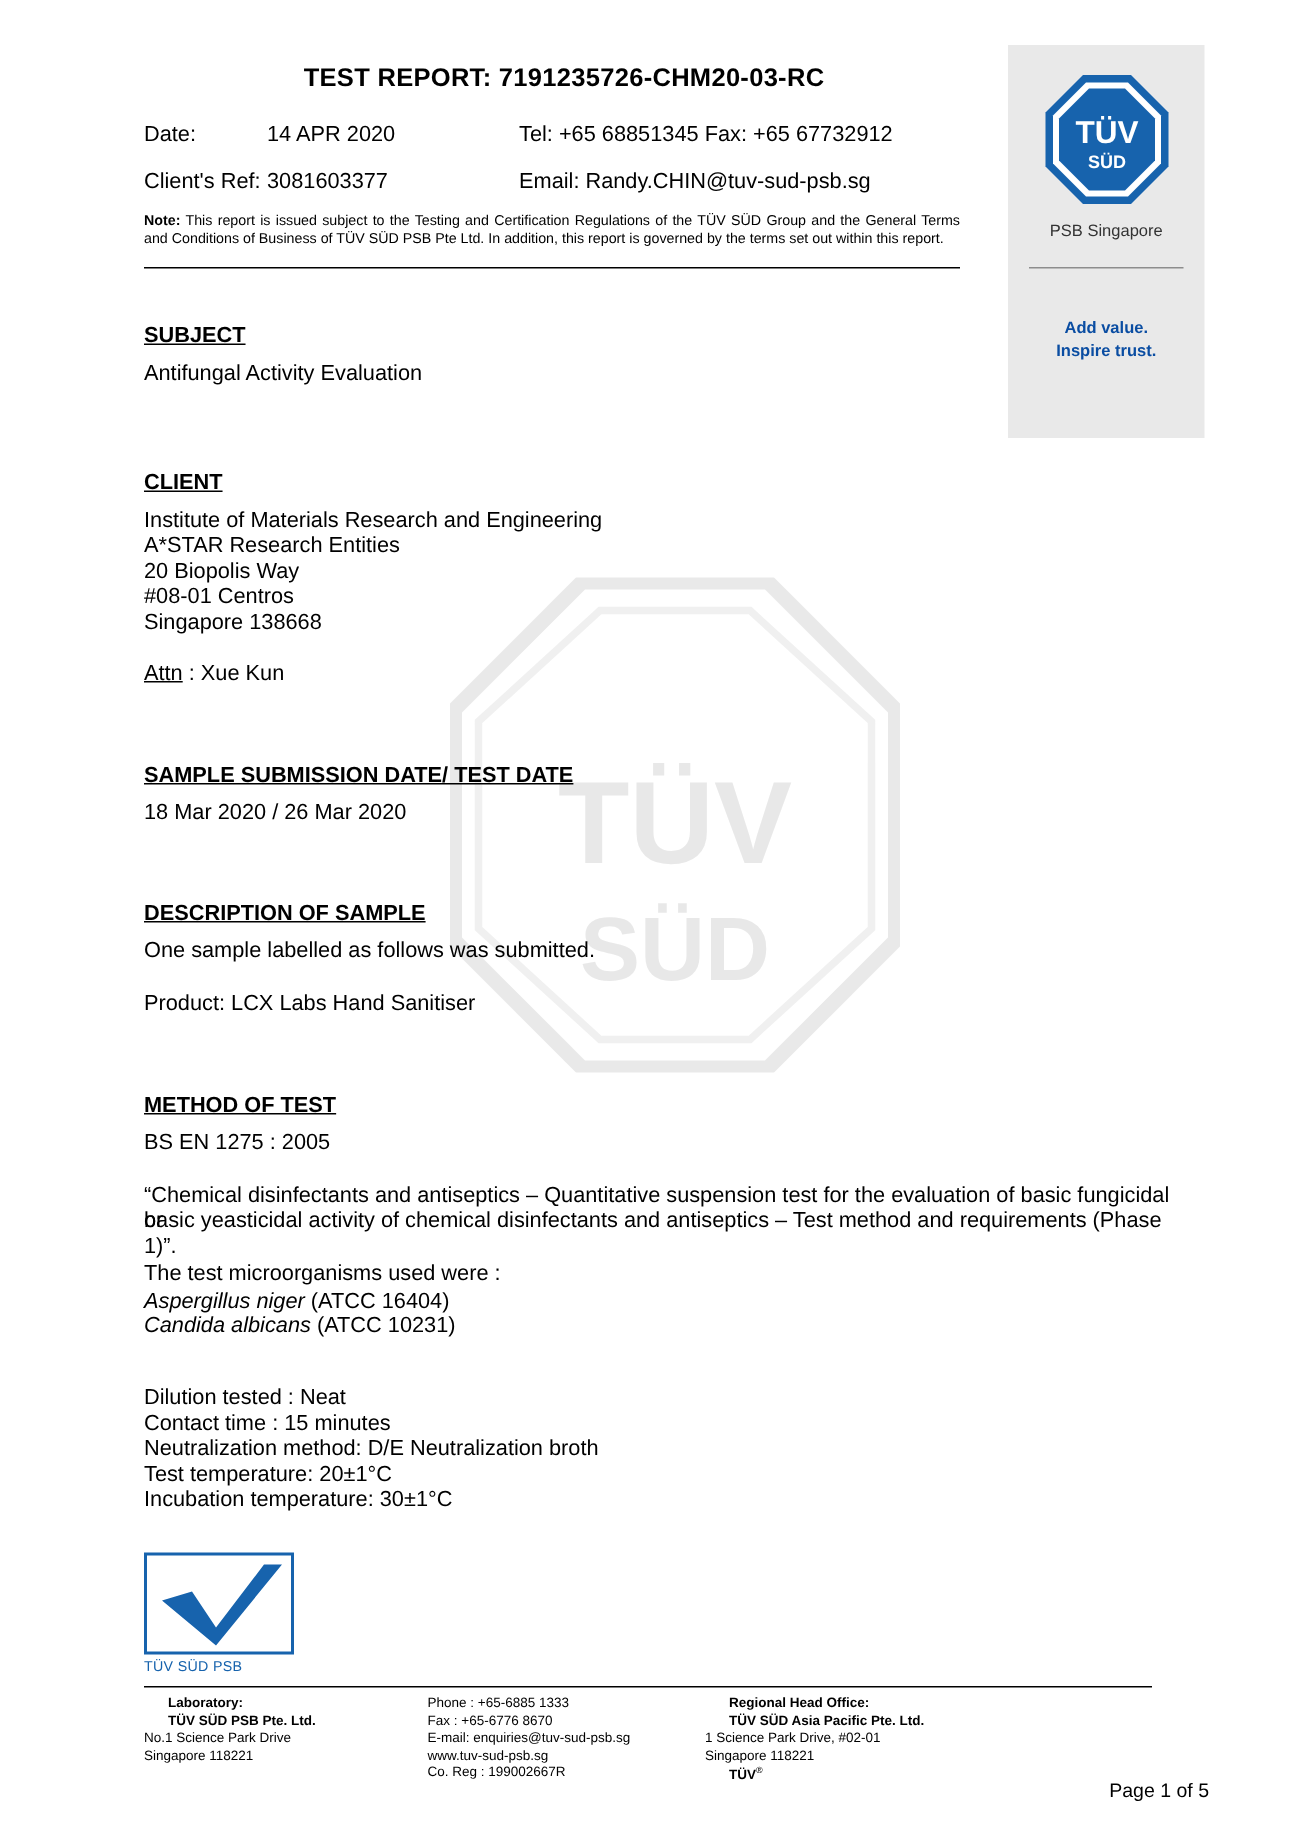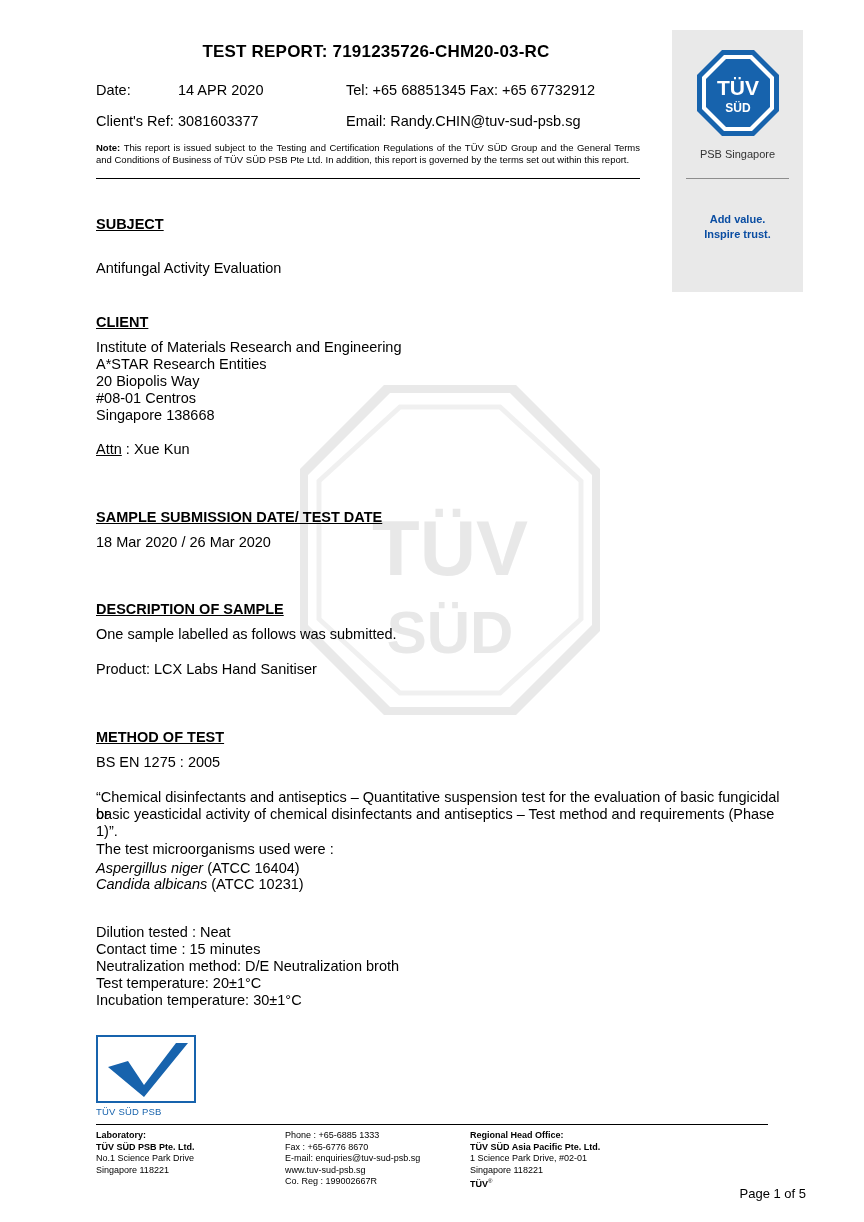--- a/index.html
+++ b/index.html
@@ -158,21 +158,21 @@
     left: 96px;
     top: 1124px;
     width: 672px;
     border-top: 1px solid #000;
   }
   .fcol {
     position: absolute;
     font-size: 9px;
     line-height: 11.5px;
   }
-  .fcol b { font-weight: bold; }
+  .fcol b { font-weight: bold; margin-left: 16px; }
   #fcol1 { left: 96px;  top: 1130px; width: 170px; }
   #fcol2 { left: 285px; top: 1130px; width: 180px; }
   #fcol3 { left: 470px; top: 1130px; width: 200px; }
   .page-num {
     position: absolute;
     right: 58px;
     top: 1186px;
     font-size: 13px;
   }
   .reg-sup { font-size: 6px; vertical-align: super; }
@@ -201,21 +201,21 @@
     <span class="val">3081603377</span>
     <span class="right">Email: Randy.CHIN@tuv-sud-psb.sg</span>
   </div>
 
   <div class="note">
     <b>Note:</b><span> This report is issued subject to the Testing and Certification Regulations of the TÜV SÜD Group and the General Terms and Conditions of Business of TÜV SÜD PSB Pte Ltd.  In addition, this report is governed by the terms set out within this report.</span>
   </div>
   <div class="note-rule"></div>
 
   <div class="sec-head" style="top:216px">SUBJECT</div>
-  <div class="body-text" style="top:260px">Antifungal Activity Evaluation</div>
+  <div class="body-text" style="top:241px">Antifungal Activity Evaluation</div>
 
   <div class="sec-head" style="top:314px">CLIENT</div>
   <div class="body-text" style="top:339px">Institute of Materials Research and Engineering</div>
   <div class="body-text" style="top:356px">A*STAR Research Entities</div>
   <div class="body-text" style="top:373px">20 Biopolis Way</div>
   <div class="body-text" style="top:390px">#08-01 Centros</div>
   <div class="body-text" style="top:407px">Singapore 138668</div>
   <div class="body-text" style="top:441px">
     <span class="under">Attn</span><span> : Xue Kun</span>
   </div>

